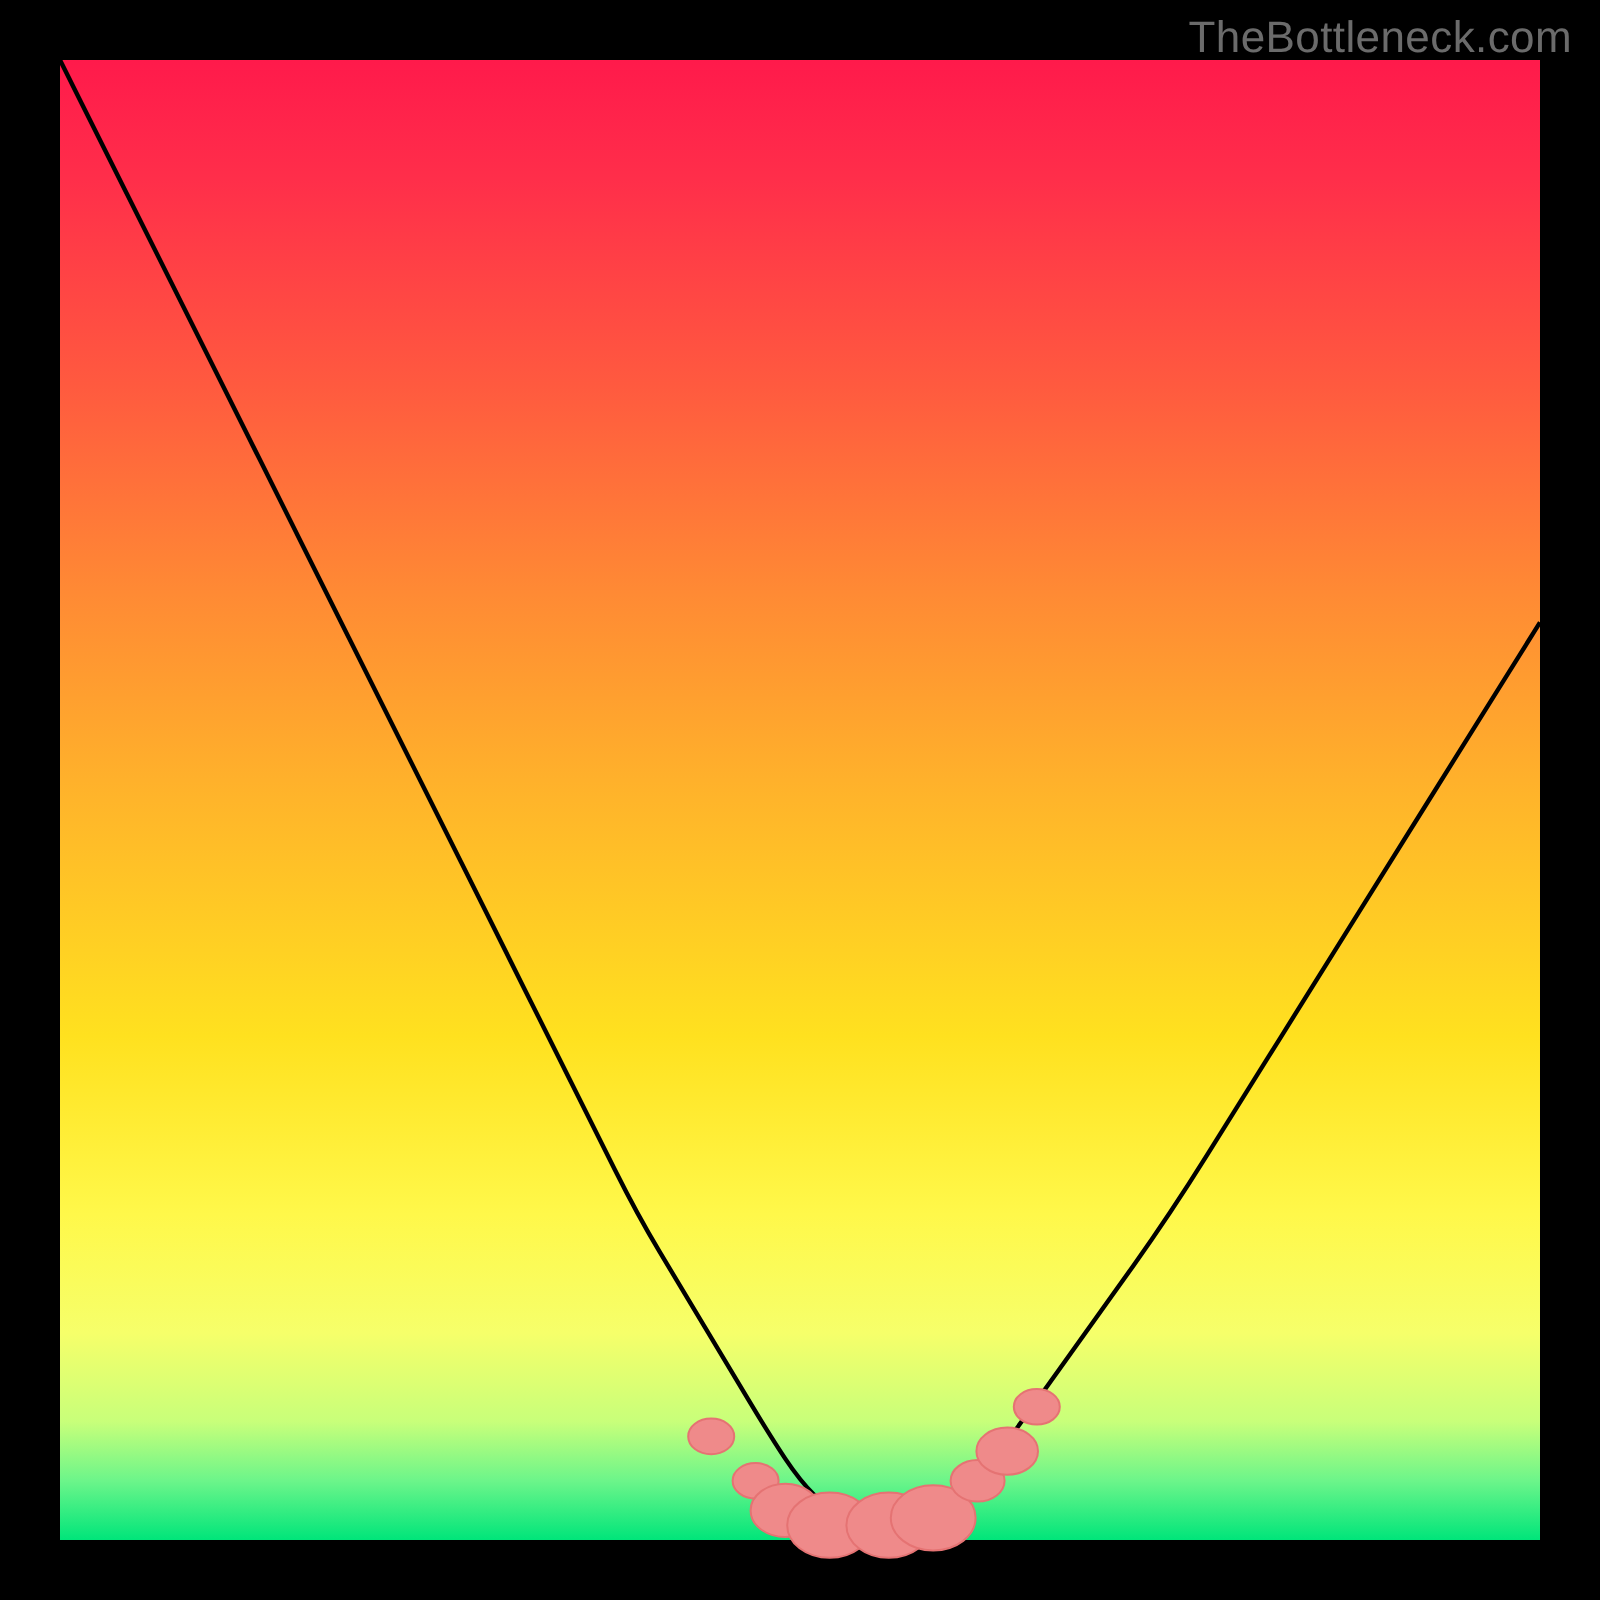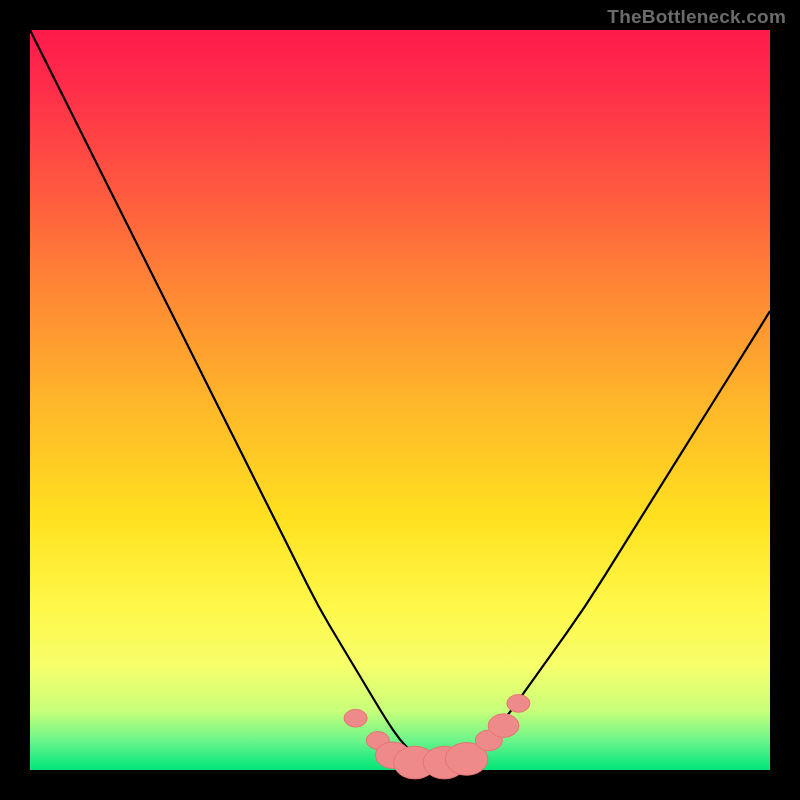--- a/index.html
+++ b/index.html
@@ -25,22 +25,22 @@
     top: 30px;
     width: 740px;
     height: 740px;
     
   }
   .watermark {
     position: absolute;
     top: 6px;
     right: 14px;
     color: #6b6b6b;
-    font-size: 19px;
-    font-weight: 700;
+    font-size: 22px;
+    font-weight: 400;
     letter-spacing: 0.2px;
     user-select: none;
   }
   svg.curve {
     position: absolute;
     left: 0;
     top: 0;
     width: 740px;
     height: 740px;
     overflow: visible;

